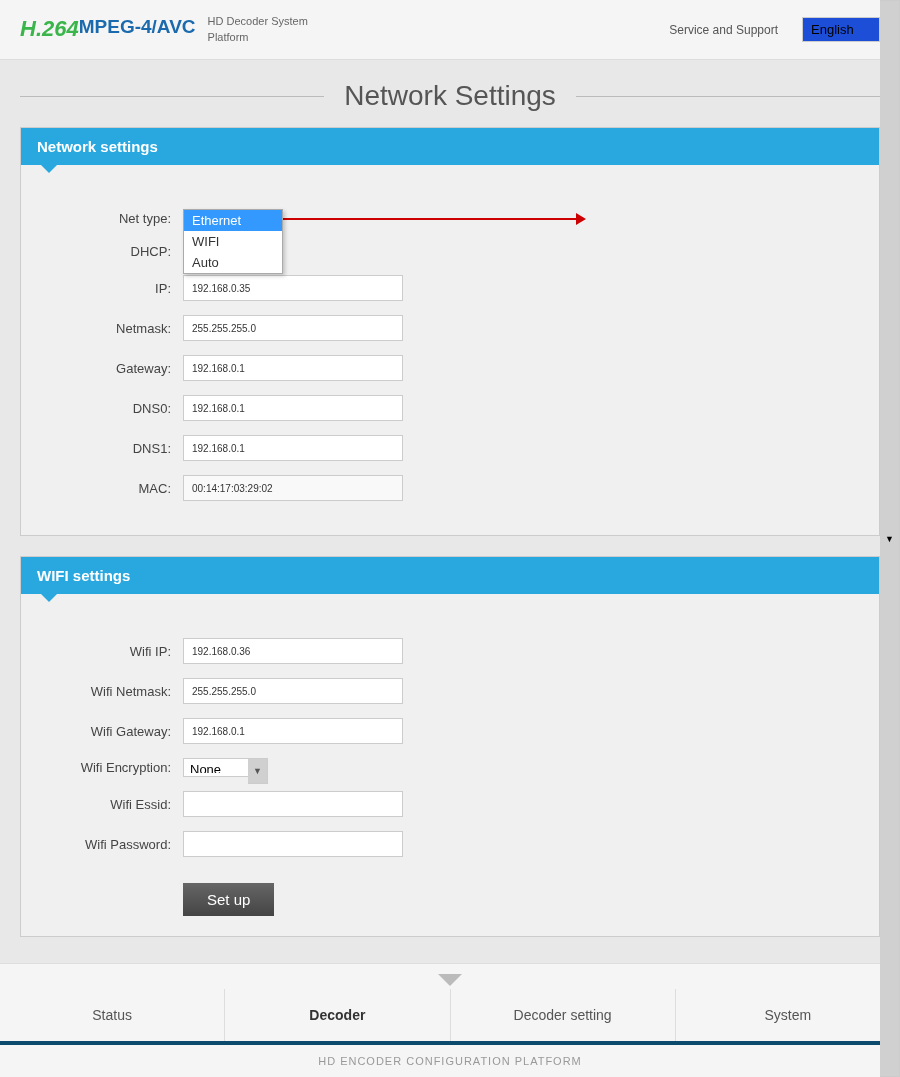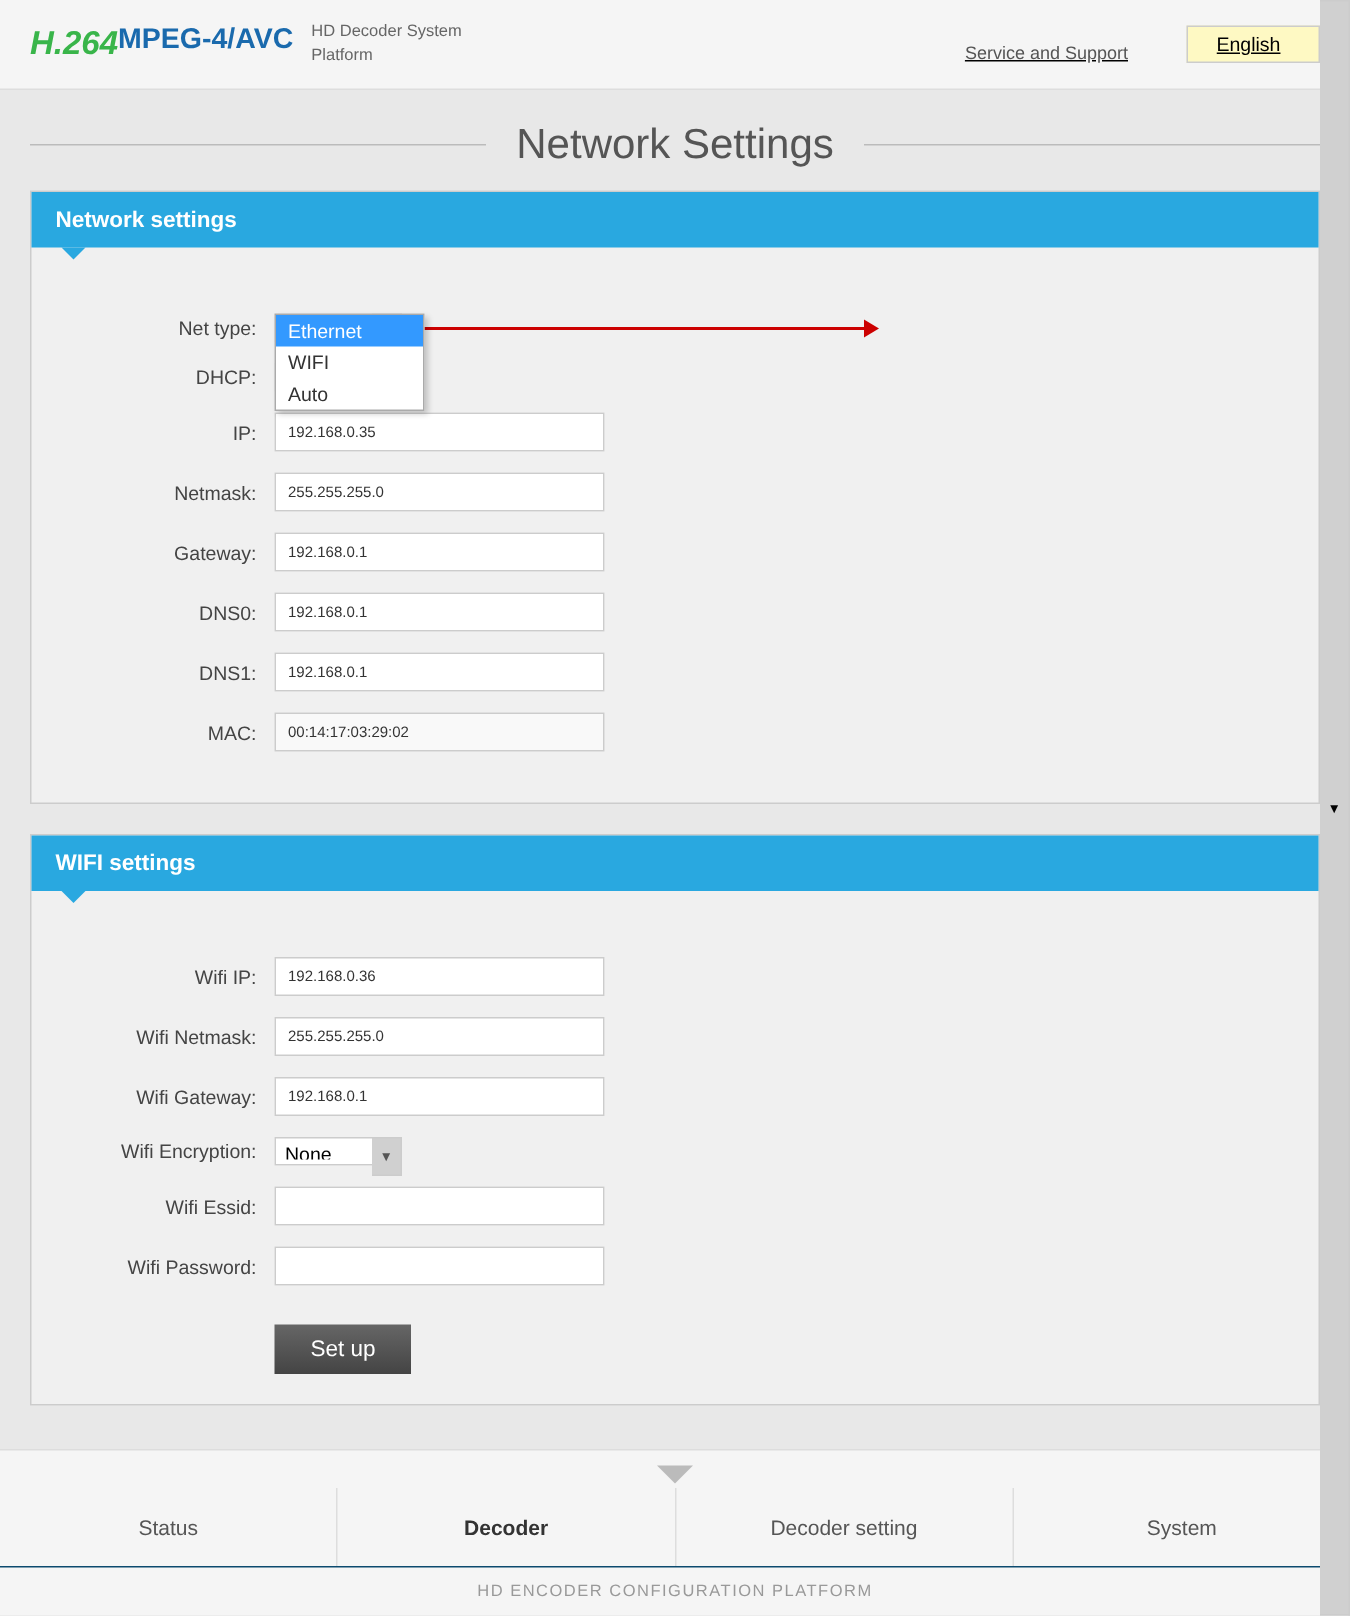--- a/index.html
+++ b/index.html
@@ -43,41 +43,39 @@
       font-size: 19px;
       font-weight: bold;
     }
     .logo-subtitle {
       font-size: 11px;
       color: #666;
       line-height: 1.4;
     }
     .header-right {
       display: flex;
-      align-items: flex-end;
-      gap: 13px;
-      text-decoration: underline;
+      align-items: center;
+      gap: 24px;
     }
     .service-support {
       font-size: 12px;
       color: #555;
     }
     .lang-select-wrap {
       display: flex;
       align-items: center;
     }
     .lang-select {
       border: 1px solid #ccc;
-      background: #fef9c3;
-      padding: 4px 19px;
+      background: #1d4ed8;
+      padding: 4px 8px;
       font-size: 13px;
       appearance: none;
       -webkit-appearance: none;
       padding-right: 20px;
-      margin-left: 26px;
     }
 
     
     .page-title-bar {
       text-align: center;
       padding: 20px 0 15px;
       position: relative;
       display: flex;
       align-items: center;
       justify-content: center;
@@ -256,21 +254,21 @@
     }
 
     
     .footer-nav {
       background: #f5f5f5;
       border-top: 1px solid #ddd;
       margin-top: auto;
     }
     .footer-nav-items {
       display: flex;
-      border-bottom: 1px solid #0c4a6e;
+      border-bottom: 4px solid #0c4a6e;
     }
     .footer-nav-item {
       flex: 1;
       text-align: center;
       padding: 18px 0;
       font-size: 14px;
       color: #555;
       cursor: pointer;
       border-right: 1px solid #ddd;
     }

